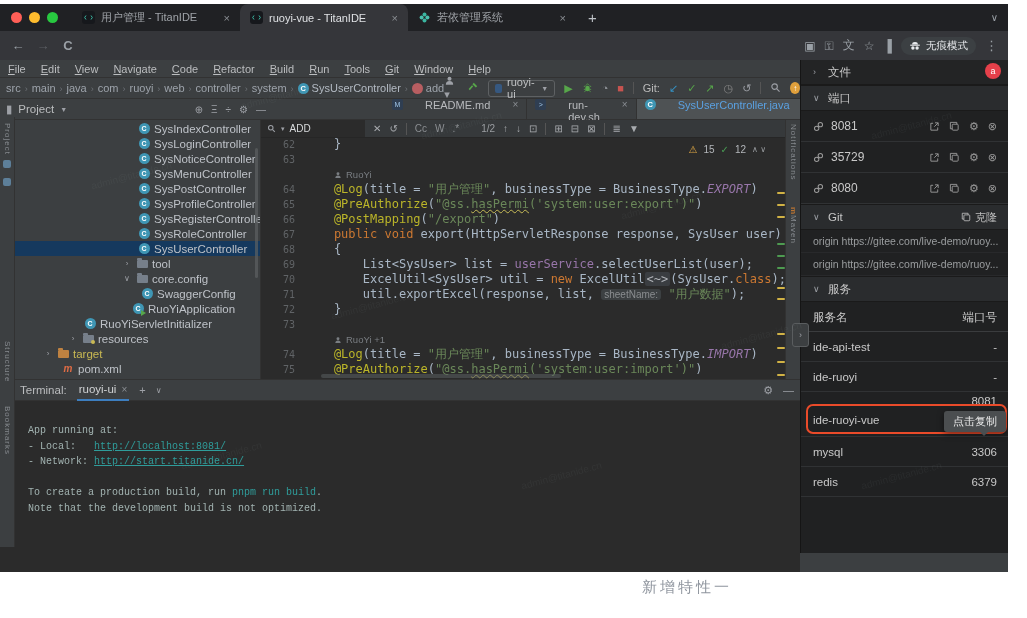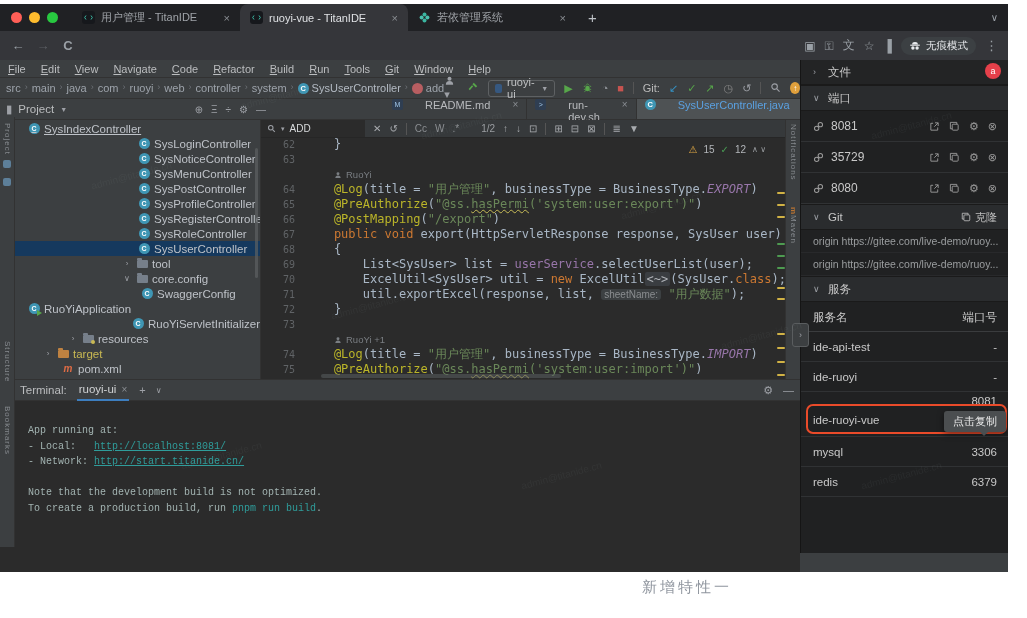--- a/index.html
+++ b/index.html
@@ -29,21 +29,21 @@
   .incog{display:flex;align-items:center;gap:5px;background:#3c4043;border-radius:10px;padding:2px 8px;color:#e8eaed;font-size:10.5px;}
   .kebab{color:#9aa0a6;font-size:13px;}
 
   
   .ide{position:relative;height:512px;background:#3c3f41;}
   .ide-left{position:absolute;left:0;top:0;width:800px;height:512px;display:flex;flex-direction:column;overflow:hidden;}
   .menubar{height:17px;display:flex;align-items:center;gap:15px;padding-left:8px;font-size:11px;color:#bbbdbf;border-bottom:1px solid #323232;flex:none;}
   .mi{display:inline-block;}
   .mi::first-letter{text-decoration:underline;}
   .toolbar{height:20px;display:flex;align-items:center;justify-content:space-between;padding:0 8px 0 6px;border-bottom:1px solid #323232;flex:none;}
-  .crumbs{display:flex;align-items:flex-start;gap:4px;font-size:11px;color:#9da3ab;white-space:nowrap;}
+  .crumbs{display:flex;align-items:flex-end;gap:4px;font-size:11px;color:#9da3ab;white-space:nowrap;}
   .cico{width:11px;height:11px;border-radius:50%;background:#3f96b4;color:#fff;font-size:7.5px;font-weight:bold;display:inline-flex;align-items:center;justify-content:center;flex:none;}
   .mico{width:11px;height:11px;border-radius:50%;background:#b85e61;flex:none;}
   .runctl{display:flex;align-items:center;gap:9px;font-size:11px;color:#bbb;}
   .combo{display:flex;align-items:center;gap:5px;border:1px solid #5e6163;border-radius:3px;padding:0 6px;height:15px;color:#bfc1c3;}
   .modsq{width:9px;height:9px;background:#365880;border-radius:2px;}
   .tbico{font-size:11px;}
   .sep{width:1px;height:12px;background:#555;}
   .orangec{width:12px;height:12px;border-radius:50%;background:#e0a03c;color:#fff;font-size:8px;display:flex;align-items:center;justify-content:center;}
 
   .paneheaders{height:20px;display:flex;align-items:center;border-bottom:1px solid #323232;flex:none;}
@@ -314,21 +314,21 @@
             </div>
           <div class="edtabs-right">
             <span>⋮</span>
             <span class="belldot"></span>
           </div>
         </div>
 
         <div class="mainrow">
           <div class="tree" id="tree">
             <div class="treescroll"></div>
-          <div class="trow" style=" text-decoration: underline;">
+          <div class="trow" style="padding-left: 110px;">
                 <span class="tchev"></span>
                 <span class="ticon">
                   <span class="tclass">C</span>
                 </span>
                 <span class="tlabel">SysIndexController</span>
               </div>
               <div class="trow" style="padding-left: 110px;">
                 <span class="tchev"></span>
                 <span class="ticon">
                   <span class="tclass">C</span>
@@ -398,28 +398,28 @@
                 </span>
                 <span class="tlabel">core.config</span>
               </div>
               <div class="trow" style="padding-left: 113px;">
                 <span class="tchev"></span>
                 <span class="ticon">
                   <span class="tclass">C</span>
                 </span>
                 <span class="tlabel">SwaggerConfig</span>
               </div>
-              <div class="trow" style="">
+              <div class="trow" style="padding-left: 104px;">
                 <span class="tchev"></span>
                 <span class="ticon">
                   <span class="tclass trun">C</span>
                 </span>
                 <span class="tlabel">RuoYiApplication</span>
               </div>
-              <div class="trow" style="padding-left: 104px;">
+              <div class="trow" style="padding-left: 56px;">
                 <span class="tchev"></span>
                 <span class="ticon">
                   <span class="tclass">C</span>
                 </span>
                 <span class="tlabel">RuoYiServletInitializer</span>
               </div>
               <div class="trow" style="padding-left: 54px;">
                 <span class="tchev">›</span>
                 <span class="ticon">
                   <span class="tfold res"></span>
@@ -593,22 +593,22 @@
             <span>⚙</span>
             <span>—</span>
           </span>
         </div>
 
         <div class="termbody" id="term">
             <div style="white-space: pre;"><span>App running at:</span></div>
             <div style="white-space: pre;"><span>- Local:   </span><span class="tl-link">http://localhost:8081/</span></div>
             <div style="white-space: pre;"><span>- Network: </span><span class="tl-link">http://start.titanide.cn/</span></div>
             <div style="white-space: pre;">&nbsp;</div>
+            <div style="white-space: pre;"><span>To create a production build, run </span><span class="tl-cmd">pnpm run build</span><span>.</span></div>
             <div style="white-space: pre;"><span>Note that the development build is not optimized.</span></div>
-            <div style="white-space: pre;"><span>To create a production build, run </span><span class="tl-cmd">pnpm run build</span><span>.</span></div>
           </div>
 
       <div class="lstrip">
             <span class="vtext" style="margin-top: 6px;">Project</span>
             <span class="stripico"></span>
             <span class="stripico"></span>
             <span class="vtext" style="margin-top: 150px;">Structure</span>
             <span class="vtext" style="margin-top: 24px;">Bookmarks</span>
           </div>
         </div>

